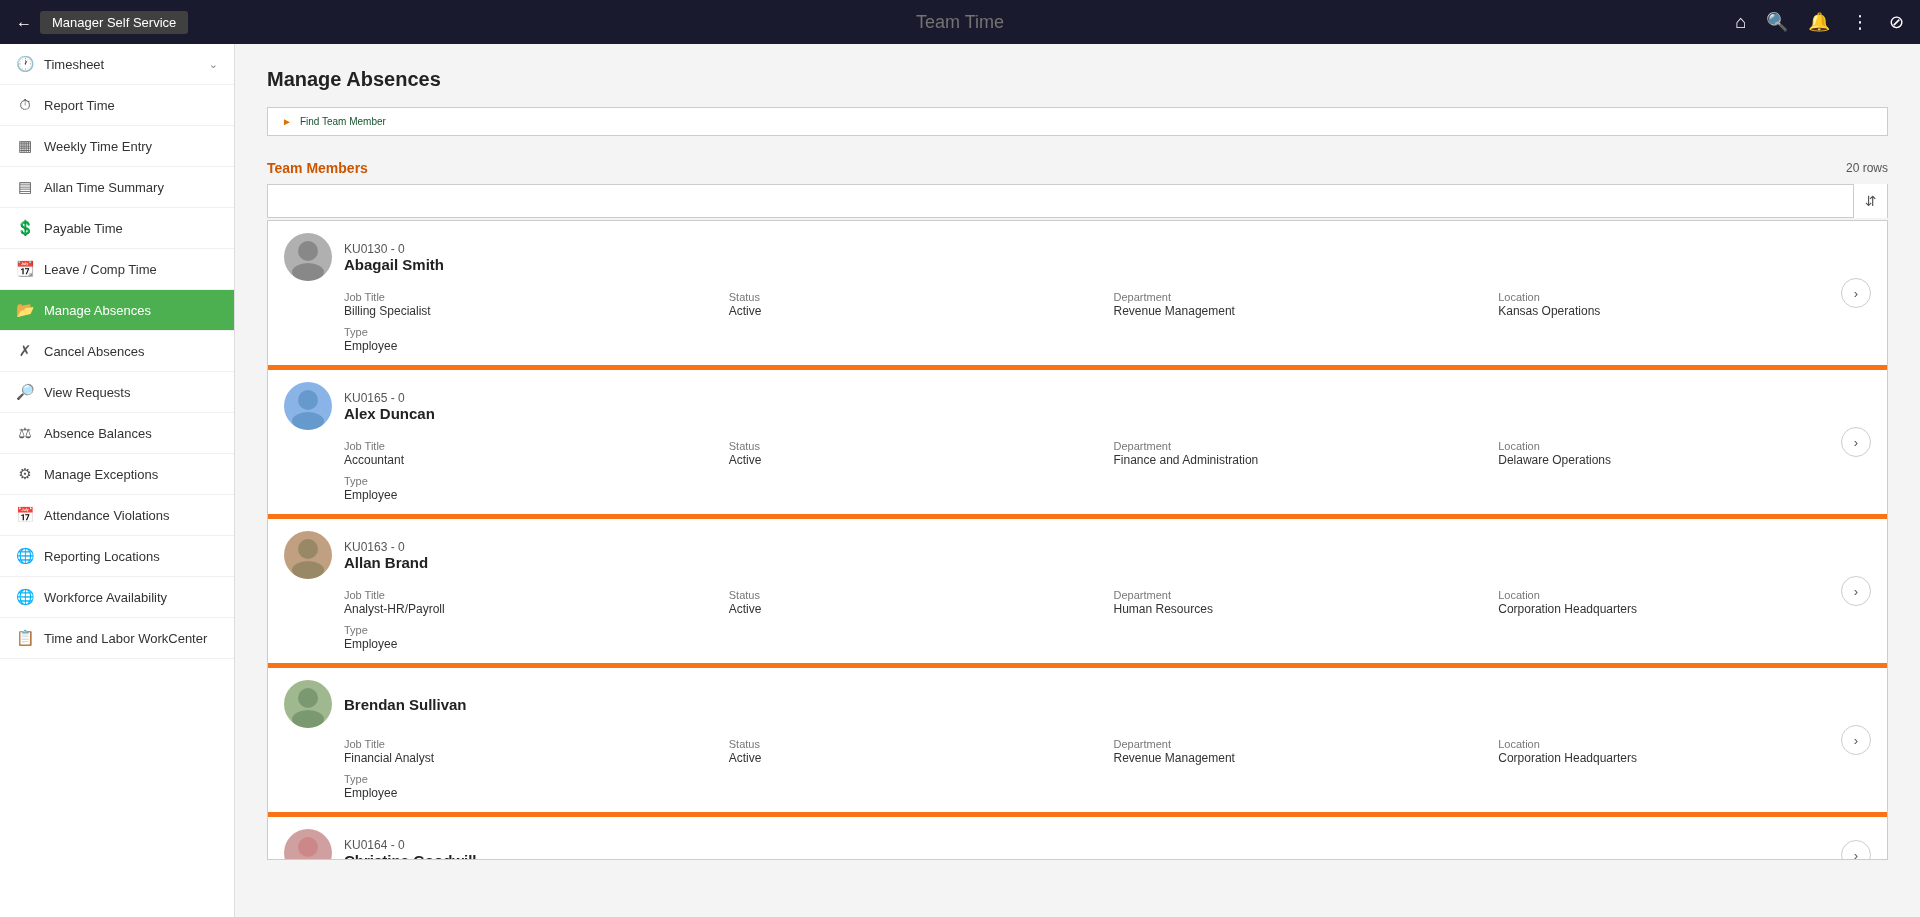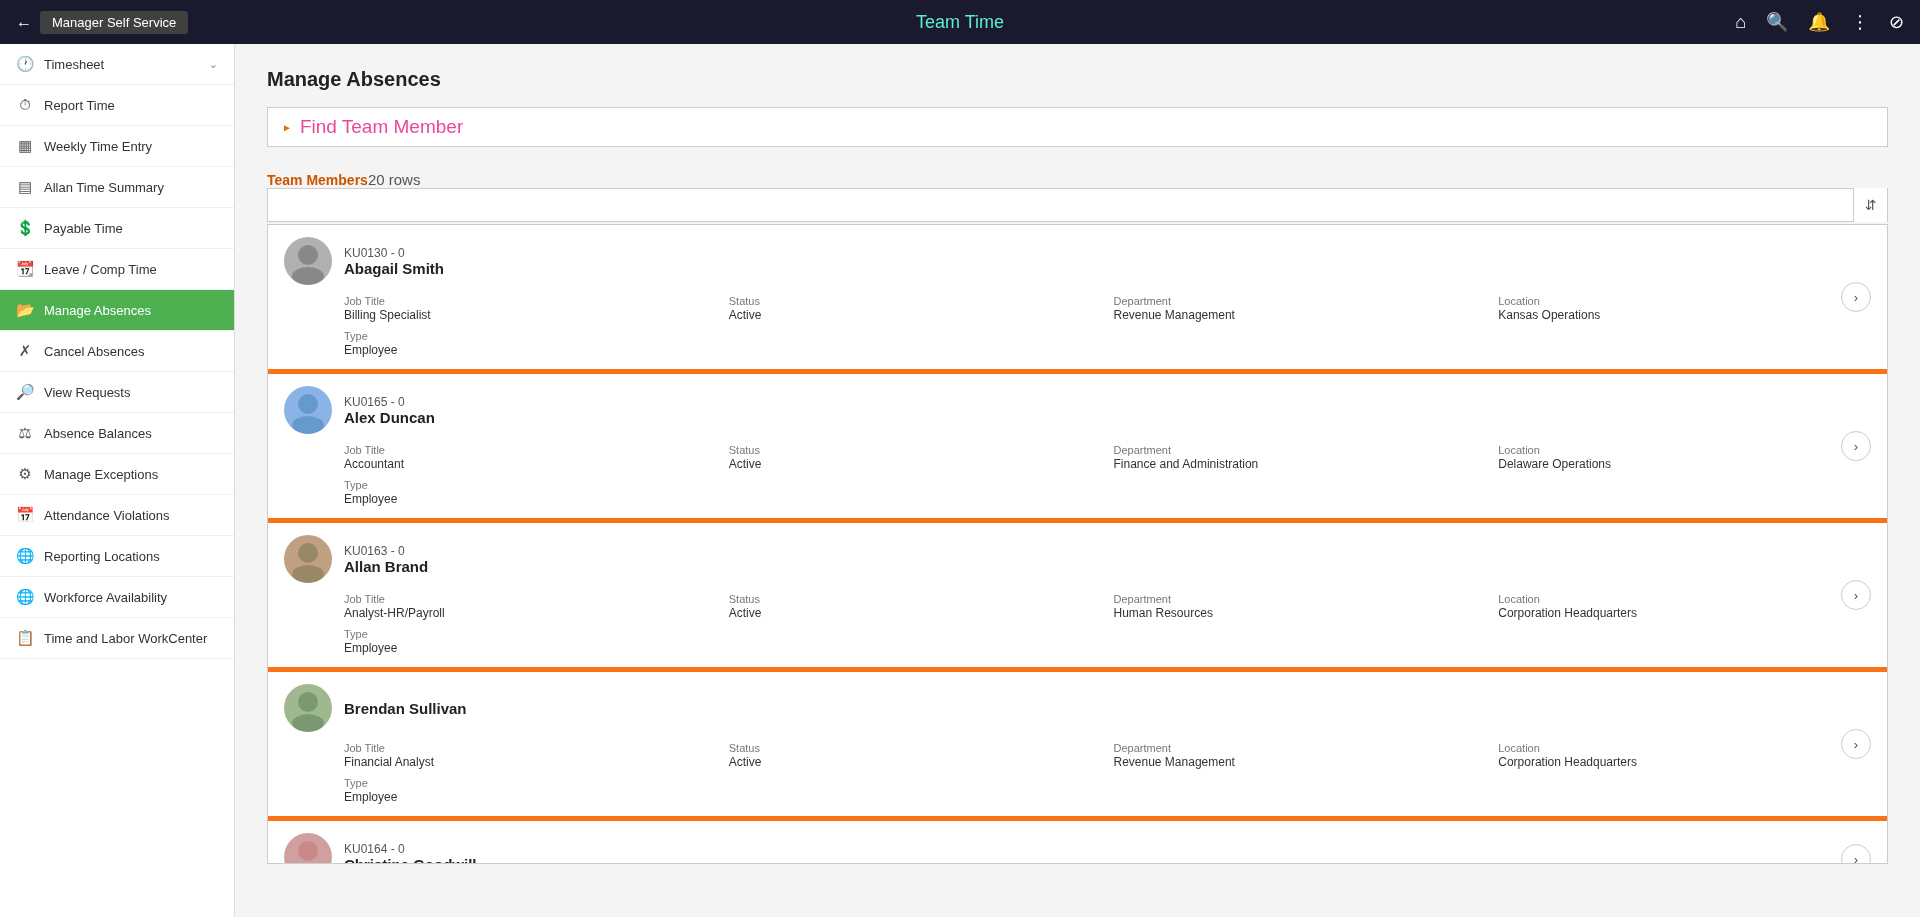--- a/index.html
+++ b/index.html
@@ -28,21 +28,21 @@
     }
     .app-title-header {
       background: #404040;
       color: white;
       padding: 4px 12px;
       border-radius: 3px;
       font-size: 13px;
       font-weight: 500;
     }
     .page-title-center {
-      color: #5eead4;
+      color: #737373;
       font-size: 18px;
       font-weight: 400;
       position: absolute;
       left: 50%;
       transform: translateX(-50%);
     }
     .top-header-icons {
       display: flex;
       align-items: center;
       gap: 20px;
@@ -141,37 +141,39 @@
       border: 1px solid #ccc;
       padding: 8px 14px;
       margin-bottom: 24px;
       cursor: pointer;
     }
     .find-team-member-bar .arrow-right {
       color: #e07000;
       font-size: 10px;
     }
     .find-team-member-bar .link-text {
-      color: #ec4899;
-      font-size: 19px;
+      color: #14532d;
+      font-size: 10px;
     }
 
     
     .team-members-header {
       display: flex;
-      align-items: center;
+      justify-content: space-between;
+      align-items: center;
+      margin-bottom: 8px;
     }
     .team-members-title {
       color: #cc5500;
       font-size: 14px;
       font-weight: 600;
     }
     .rows-count {
       color: #555;
-      font-size: 15px;
+      font-size: 12px;
     }
 
     
     .filter-bar {
       display: flex;
       align-items: center;
       border: 1px solid #ccc;
       background: white;
       margin-bottom: 2px;
       height: 34px;

